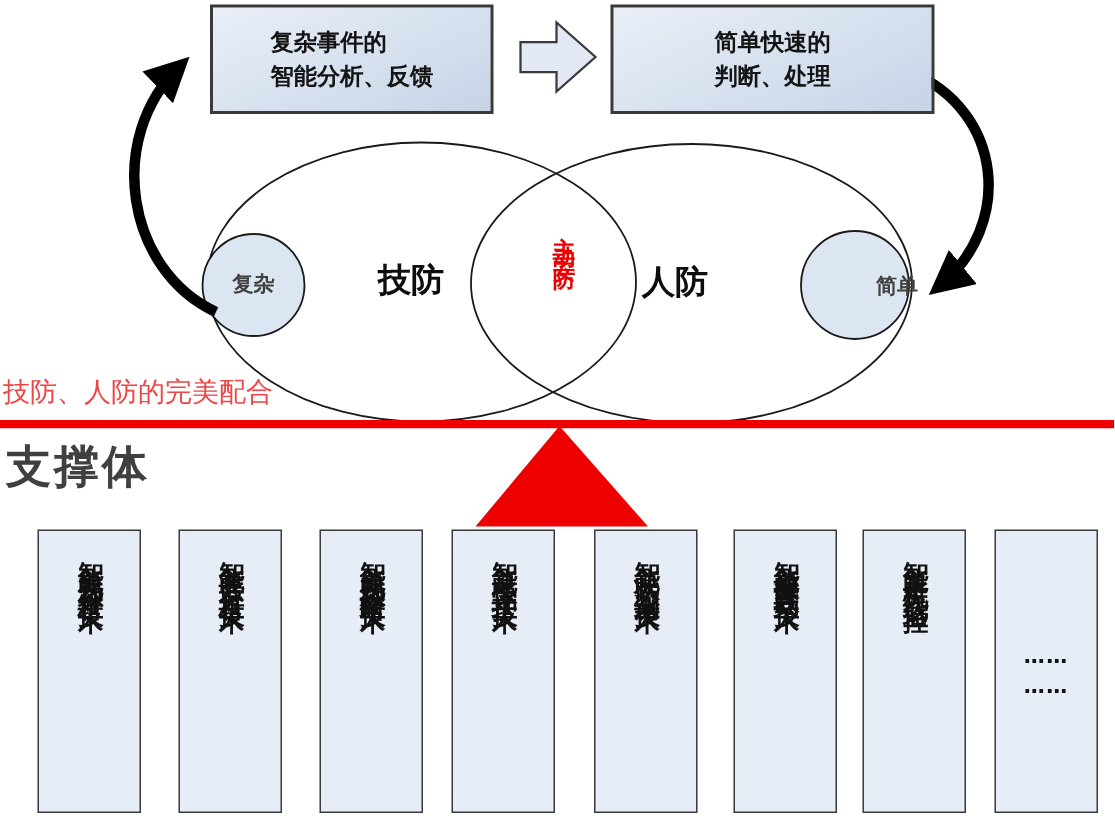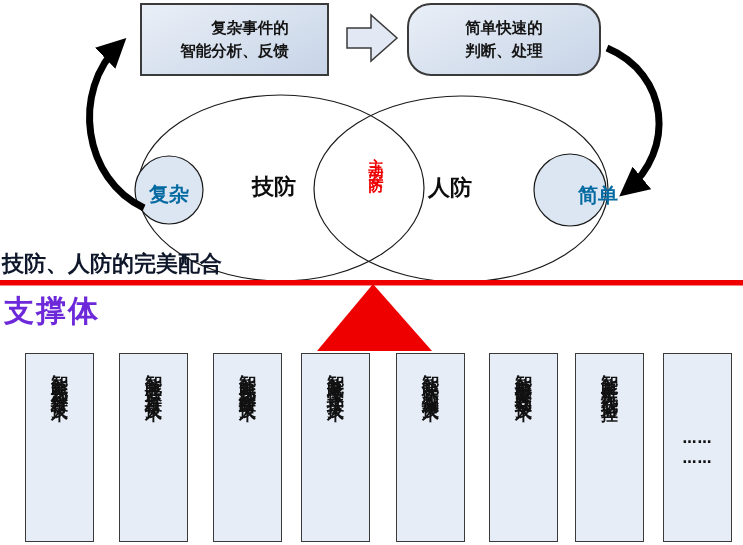--- a/index.html
+++ b/index.html
@@ -6,32 +6,32 @@
   #stage{
     position:relative;width:743px;height:545px;overflow:hidden;background:#ffffff;
     font-family:"DejaVu Sans","Liberation Sans",sans-serif;
   }
   #shapes{position:absolute;left:0;top:0;width:743px;height:545px;z-index:1;}
   .abs{position:absolute;z-index:2;}
   .flow-box{
     box-sizing:border-box;
     border:2px solid #3a3a3a;
     background:linear-gradient(155deg,#eaeff7 0%,#d6e0ee 55%,#c7d4e7 100%);
-    display:flex;align-items:center;justify-content:center;text-align:right;
+    display:flex;align-items:center;justify-content:center;text-align:left;
     font-size:15.5px;font-weight:bold;color:#141414;line-height:1.45;
     white-space:pre-line;
   }
   .venn-label{font-size:22px;font-weight:bold;color:#0d0d0d;text-align:center;}
-  .bubble-label{font-size:20px;font-weight:bold;color:#0369a1;text-align:center;}
+  .bubble-label{font-size:14px;font-weight:bold;color:#404040;text-align:center;}
   .overlap-label{
     writing-mode:vertical-rl;text-orientation:upright;
     font-size:15px;font-weight:bold;color:#ee0000;letter-spacing:7px;
   }
-  .red-caption{font-size:22px;font-weight:bold;color:#0f172a;white-space:nowrap;}
-  .red-title{font-size:30px;font-weight:bold;color:#6d28d9;letter-spacing:2px;white-space:nowrap;}
+  .red-caption{font-size:18px;font-weight:normal;color:#ef4444;white-space:nowrap;}
+  .red-title{font-size:30px;font-weight:bold;color:#404040;letter-spacing:2px;white-space:nowrap;}
   .tech-box{
     box-sizing:border-box;position:absolute;top:353px;width:69px;height:189px;
     border:1.5px solid #3a3a3a;background:#e7edf6;
     display:flex;justify-content:center;padding-top:6px;z-index:2;
   }
   .tech-box .vtext{
     writing-mode:vertical-rl;text-orientation:upright;
     font-size:17px;font-weight:bold;color:#111;letter-spacing:4.5px;line-height:1;
   }
   .more-box{
@@ -64,21 +64,21 @@
     <path d="M 607 48 C 669 74, 676 150, 626 191" fill="none" stroke="#000000" stroke-width="7" marker-end="url(#ah)"></path>
 
     <polygon points="347,28 371,28 371,15 397,38 371,61 371,48 347,48" fill="#e2e9f4" stroke="#3a3a3a" stroke-width="1.5"></polygon>
 
     <rect x="0" y="280" width="743" height="5.5" fill="#ee0000"></rect>
     <polygon points="373,284 317,351 432,351" fill="#ee0000"></polygon>
   </svg>
 
   <div class="abs flow-box" style="left:140px;top:3px;width:189px;height:73px;">复杂事件的
 智能分析、反馈</div>
-  <div class="abs flow-box" style="left:407px;top:3px;width:194px;height:73px;border-radius:24px;">简单快速的
+  <div class="abs flow-box" style="left:407px;top:3px;width:216px;height:73px;">简单快速的
 判断、处理</div>
 
   <div class="abs venn-label" style="left:240px;top:172px;width:68px;">技防</div>
   <div class="abs venn-label" style="left:416px;top:173px;width:68px;">人防</div>
   <div class="abs overlap-label" style="left:366px;top:145px;">主动安防</div>
   <div class="abs bubble-label" style="left:135px;top:181px;width:68px;">复杂</div>
   <div class="abs bubble-label" style="left:562px;top:182px;width:72px;">简单</div>
 
   <div class="abs red-caption" style="left:2px;top:249px;">技防、人防的完美配合</div>
   <div class="abs red-title" style="left:4px;top:291px;">支撑体</div>

